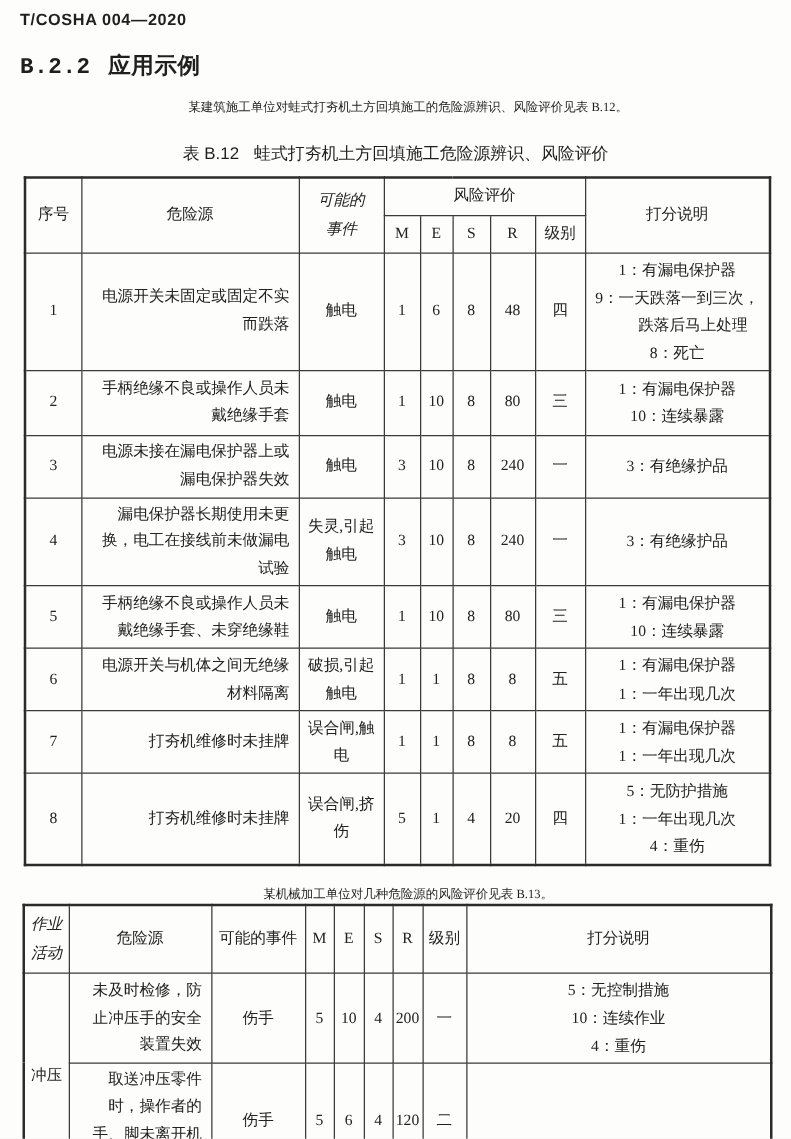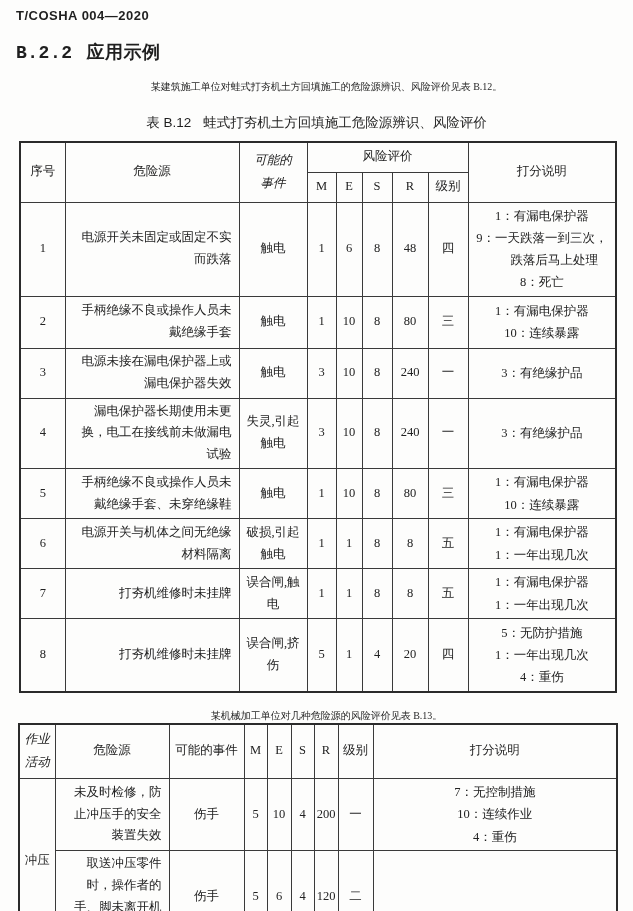--- a/index.html
+++ b/index.html
@@ -264,21 +264,21 @@
         <tr>
           <td rowspan="2">冲压</td>
           <td class="l">未及时检修，防止冲压手的安全装置失效</td>
           <td>伤手</td>
           <td>5</td>
           <td>10</td>
           <td>4</td>
           <td>200</td>
           <td>一</td>
           <td class="notes">
-            <div class="note">7：无控制措施</div>
+            <div class="note">5：无控制措施</div>
             <div class="note">10：连续作业</div>
             <div class="note">4：重伤</div>
           </td>
         </tr>
         <tr>
           <td class="l">取送冲压零件时，操作者的手、脚未离开机床操控装置</td>
           <td>伤手</td>
           <td>5</td>
           <td>6</td>
           <td>4</td>

